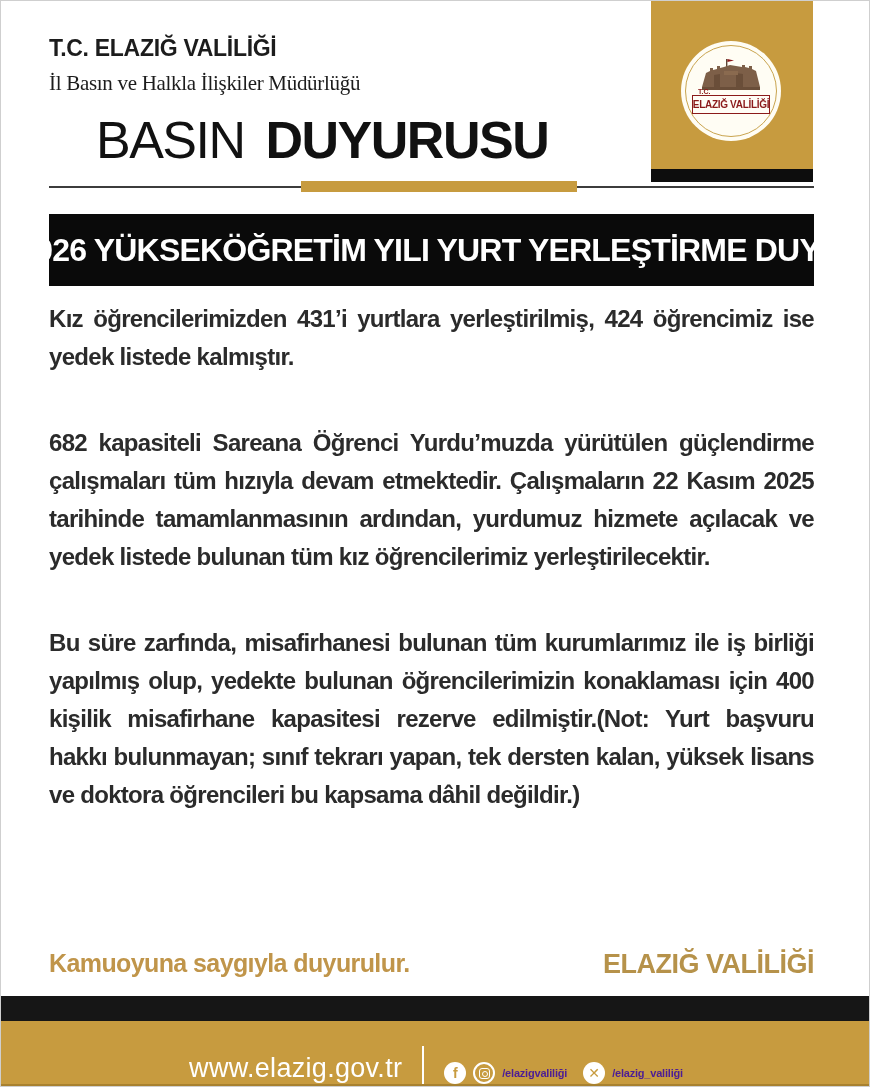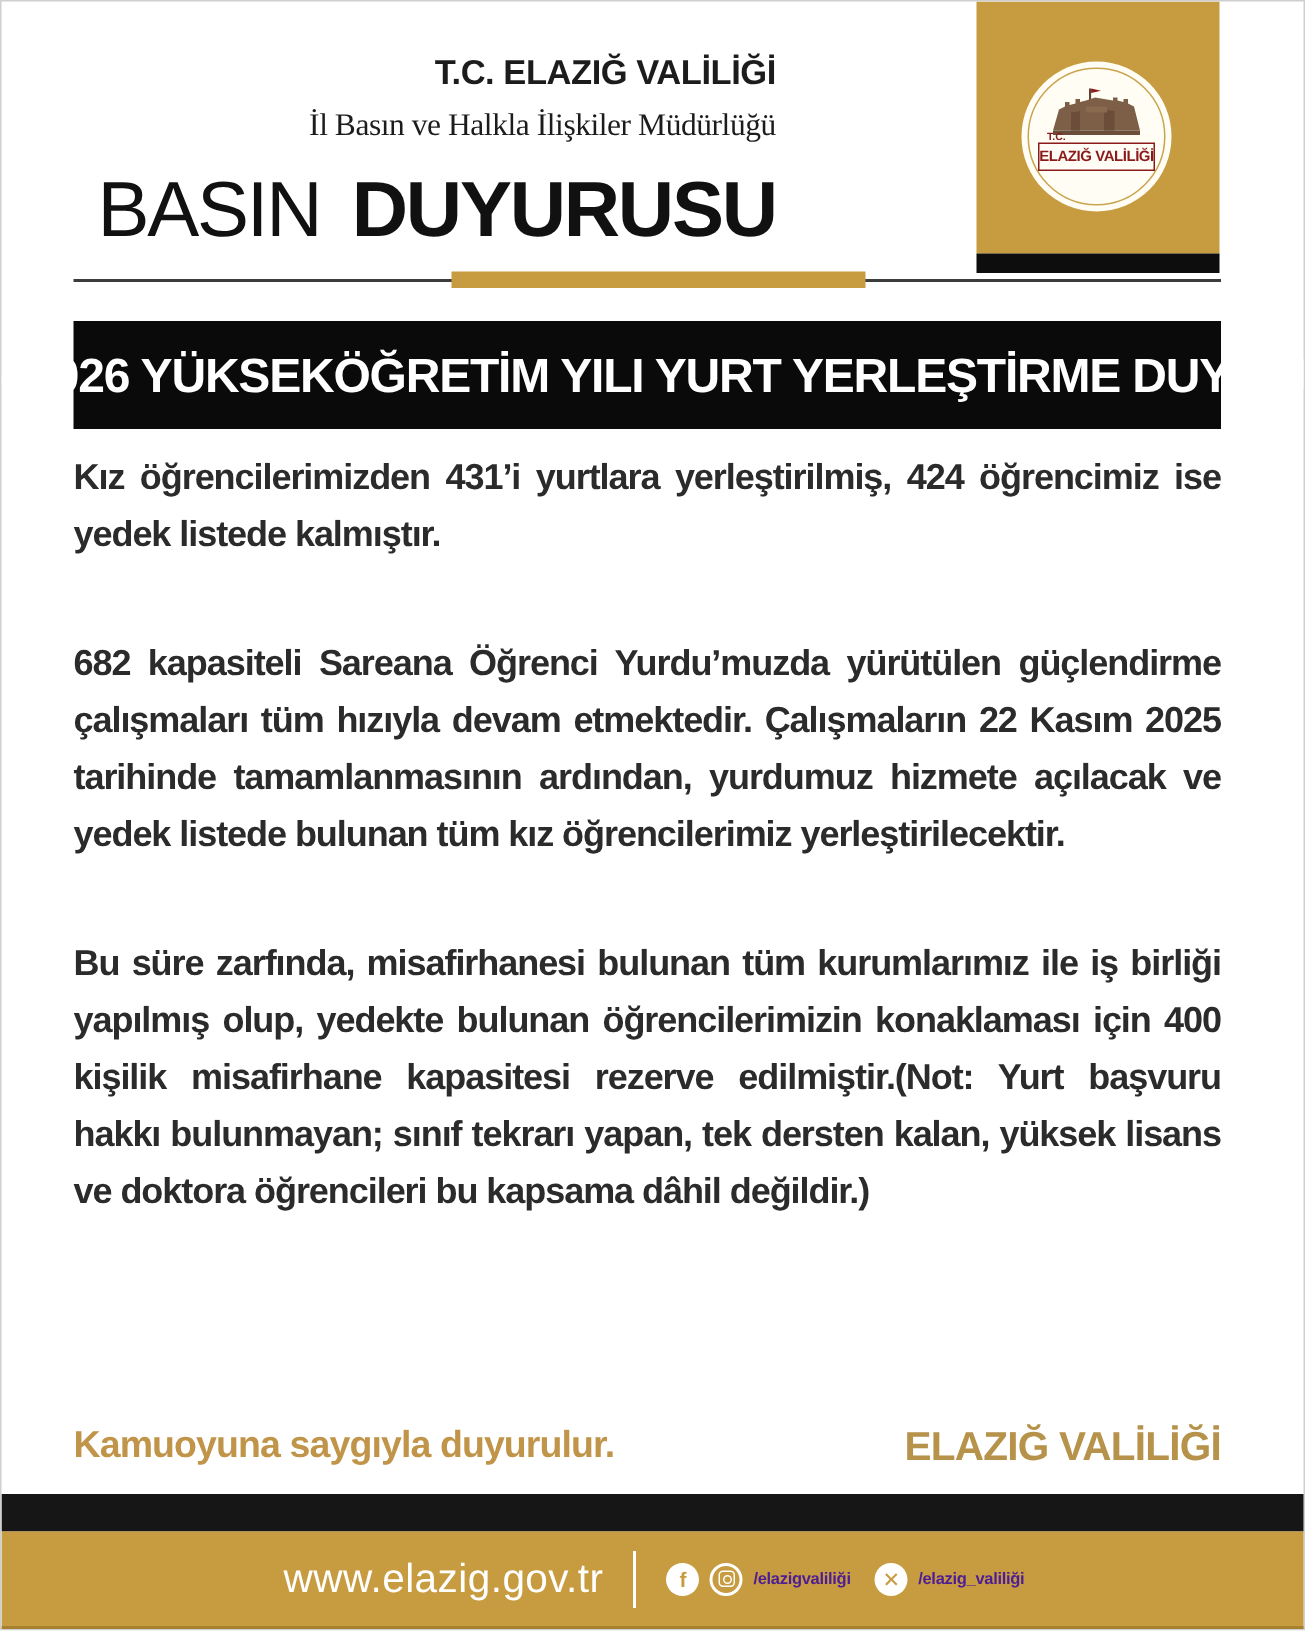--- a/index.html
+++ b/index.html
@@ -57,24 +57,24 @@
     left: 11px; top: 54px;
     width: 78px; height: 19px;
     border: 1.8px solid #8B1A1A;
     background: #fffdf6;
     display: flex; align-items: center; justify-content: center;
     font-size: 10px; font-weight: 800; letter-spacing: -0.3px;
     color: #8B1A1A; white-space: nowrap;
   }
 
   
-  .header { position: absolute; left: 64px; top: 34px; color: #1c1c1c; text-align: right; }
+  .header { position: absolute; left: 48px; top: 34px; color: #1c1c1c; }
   .org-title { font-size: 23px; font-weight: 800; letter-spacing: -0.3px; }
   .org-subtitle { font-size: 21px; font-weight: 500; letter-spacing: -0.3px; margin-top: 9px; font-family: Liberation Serif, serif; }
-  .doc-title { margin-top: 14px; font-size: 52px; letter-spacing: -1.5px; color: #111; white-space: nowrap; }
+  .doc-title { margin-top: 14px; font-size: 52px; letter-spacing: -1.5px; color: #111; white-space: nowrap; margin-left: 47px; }
   .doc-title .light { font-weight: 400; }
   .doc-title .bold { font-weight: 800; margin-left: 8px; }
 
   
   .rule { position: absolute; left: 48px; top: 185px; width: 765px; height: 2px; background: #3c3c3c; }
   .rule-gold { position: absolute; left: 300px; top: 180px; width: 276px; height: 11px; background: #C79B3F; }
 
   
   .banner {
     position: absolute;
@@ -110,21 +110,21 @@
   .closing-left { font-size: 25px; font-weight: 800; letter-spacing: -0.6px; color: #C0954A; }
   .closing-right { font-size: 27px; font-weight: 800; letter-spacing: -0.5px; color: #B6924A; }
 
   
   .black-band { position: absolute; left: 0; top: 995px; width: 870px; height: 25px; background: #161616; }
   .gold-footer {
     position: absolute;
     left: 0; top: 1020px; width: 870px; height: 67px;
     background: #C79B3F;
     border-bottom: 4px solid #A8812F;
-    display: flex; align-items: center; justify-content: center;
+    display: flex; align-items: flex-end; justify-content: center;
   }
   .footer-site { color: #ffffff; font-size: 27px; font-weight: 400; letter-spacing: 0.3px; }
   .footer-divider { width: 2px; height: 38px; background: #ffffff; margin: 0 20px; }
   .social-group { display: flex; align-items: center; gap: 7px; }
   .icon-circle {
     width: 22px; height: 22px; border-radius: 50%;
     background: #ffffff; color: #C79B3F;
     display: flex; align-items: center; justify-content: center;
     font-weight: 800; font-size: 14px; line-height: 1;
   }

